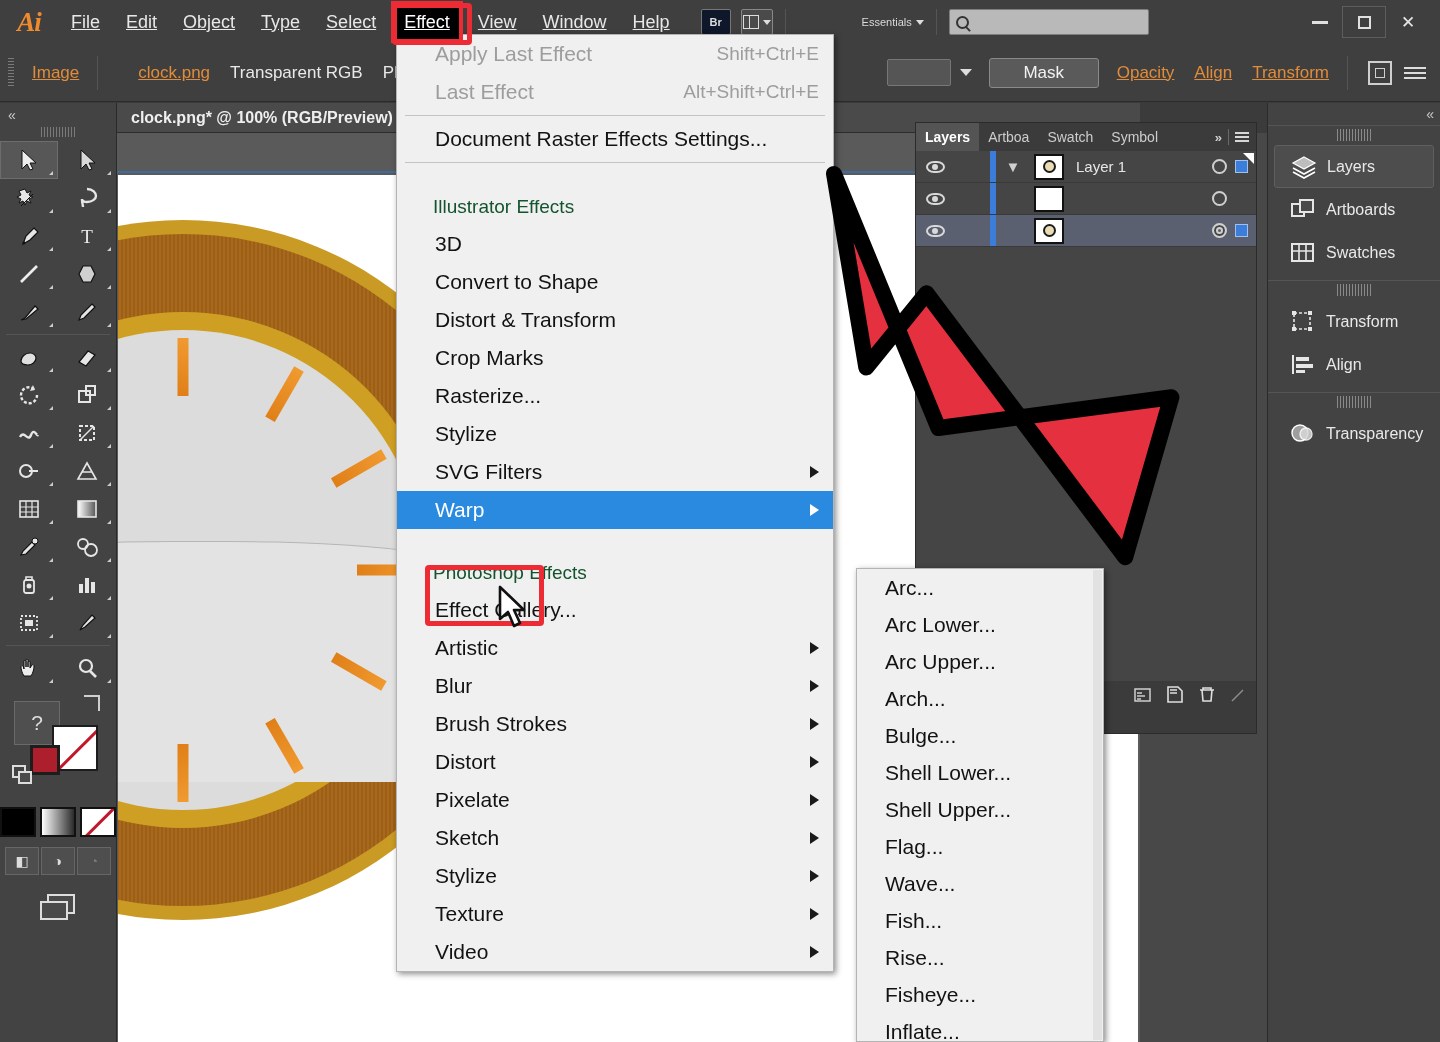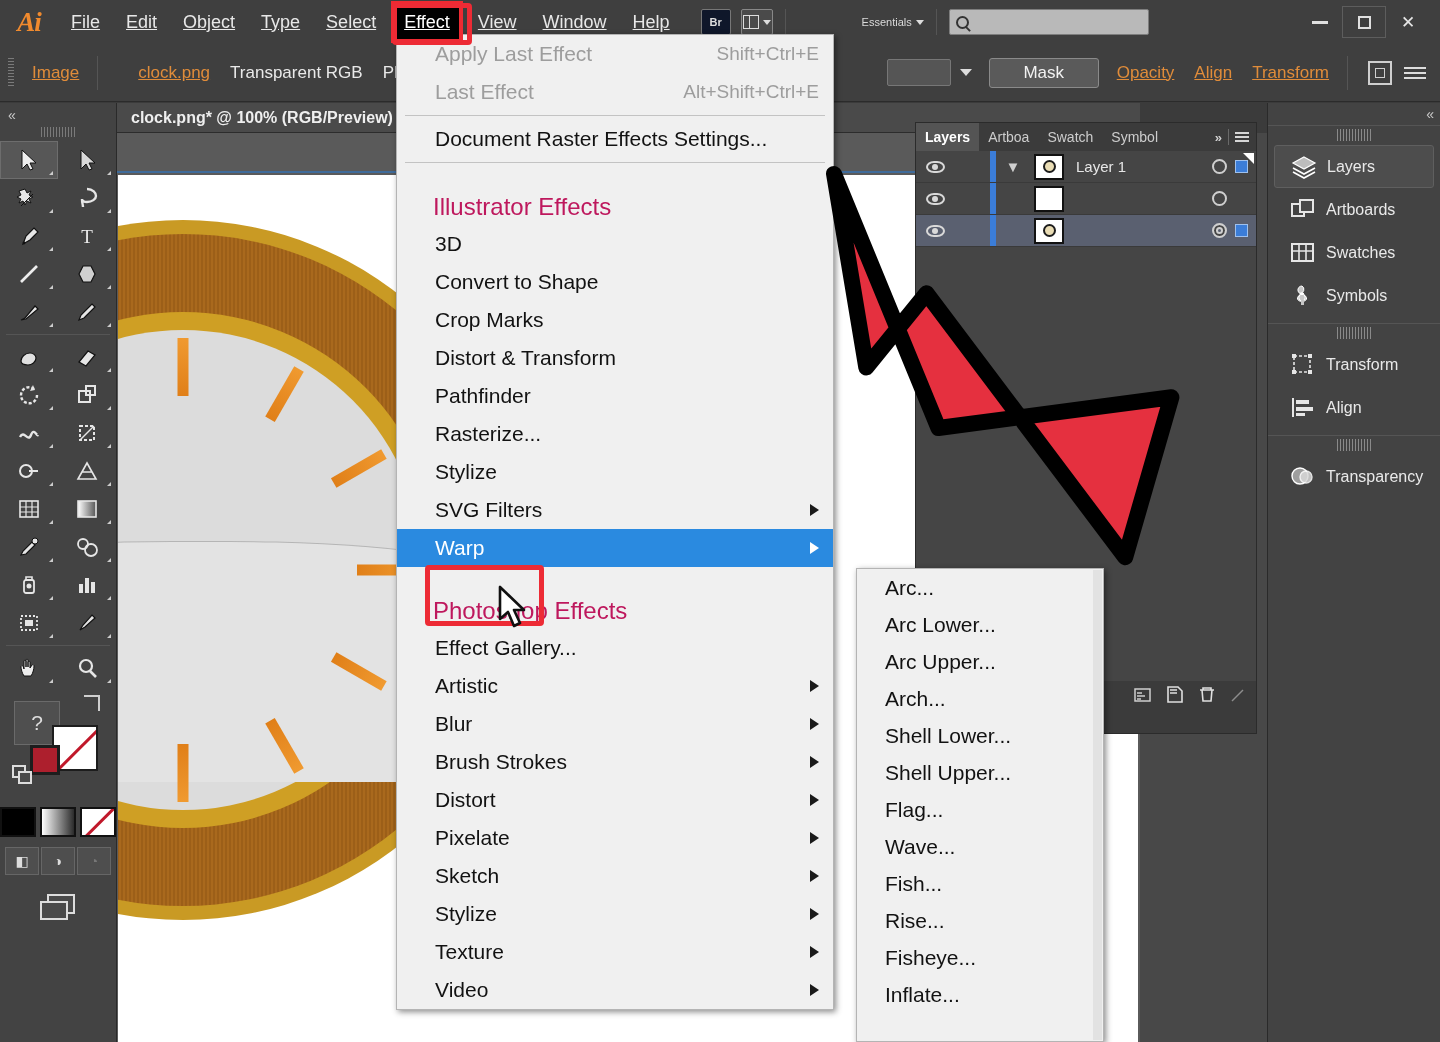--- a/index.html
+++ b/index.html
@@ -268,21 +268,21 @@
     position: absolute; background: #f0f0f0; border: 1px solid #b4b4b4;
     box-shadow: 2px 2px 6px rgba(0,0,0,.45);
     z-index: 30;
   }
   #effect-menu { left: 396px; top: 34px; width: 438px; }
   .mrow {
     height: 38px; display: flex; align-items: center; padding: 0 14px 0 38px;
     font-size: 21px; color: #121212; position: relative;
   }
   .mrow.dim { color: #9d9d9d; }
-  .mrow.section { color: #be185d; font-size: 24px; padding-left: 36px; height: 36px; margin-top: 26px; }
+  .mrow.section { color: #14532d; font-size: 19px; padding-left: 36px; height: 36px; margin-top: 26px; }
   .mrow .accel { margin-left: auto; font-size: 19px; }
   .mrow .arrow {
     position: absolute; right: 14px; width: 0; height: 0;
     border-top: 6px solid transparent; border-bottom: 6px solid transparent;
     border-left: 9px solid #1a1a1a;
   }
   .mrow.highlight { background: #2a8ae0; color: #fff; }
   .mrow.highlight .arrow { border-left-color: #fff; }
   .msep { height: 1px; background: #c3c3c3; margin: 4px 8px; }
 
@@ -652,27 +652,20 @@
               <rect x="10" y="3" width="13" height="12" fill="#4a4a4a" stroke="#e6e6e6" stroke-width="2"></rect>
             </svg>
             <span>Artboards</span>
           </div>
           <div class="rd-item">
             <svg viewBox="0 0 26 26">
               <rect x="2" y="4" width="21" height="17" fill="none" stroke="#e6e6e6" stroke-width="2"></rect>
               <path d="M2 11h21M9 4v17M16 4v17" stroke="#e6e6e6" stroke-width="1.6"></path>
             </svg>
             <span>Swatches</span>
-          </div>
-          <div class="rd-item">
-            <svg viewBox="0 0 26 26">
-              <path d="M12 3a4 4 0 1 0 2 7.4 4 4 0 1 0 2.6 5.6 4 4 0 1 0-9.2 0A4 4 0 1 0 10 10.4 4 4 0 0 0 12 3z" fill="#c6c6c6" stroke="#fff" stroke-width="1"></path>
-              <path d="M11 17h3v5h-3z" fill="#c6c6c6"></path>
-            </svg>
-            <span>Symbols</span>
           </div>
         </div>
         <div class="rd-group">
           <div class="rd-grip"></div>
           <div class="rd-item">
             <svg viewBox="0 0 26 26">
               <rect x="4" y="4" width="16" height="16" fill="none" stroke="#e6e6e6" stroke-width="1.6" stroke-dasharray="3 2"></rect>
               <rect x="2" y="2" width="4" height="4" fill="#e6e6e6"></rect>
               <rect x="18" y="2" width="4" height="4" fill="#e6e6e6"></rect>
               <rect x="2" y="18" width="4" height="4" fill="#e6e6e6"></rect>
@@ -817,27 +810,24 @@
       </div>
       <div class="msep"></div>
       <div class="mrow section">Illustrator Effects</div>
       <div class="mrow">
         <span>3D</span>
       </div>
       <div class="mrow">
         <span>Convert to Shape</span>
       </div>
       <div class="mrow">
+        <span>Distort &amp; Transform</span>
+      </div>
+      <div class="mrow">
         <span>Crop Marks</span>
-      </div>
-      <div class="mrow">
-        <span>Distort &amp; Transform</span>
-      </div>
-      <div class="mrow">
-        <span>Pathfinder</span>
       </div>
       <div class="mrow">
         <span>Rasterize...</span>
       </div>
       <div class="mrow">
         <span>Stylize</span>
       </div>
       <div class="mrow">
         <span>SVG Filters</span>
         <span class="arrow"></span>
@@ -888,20 +878,21 @@
       </div>
     </div>
 
   <div class="menu-panel" id="warp-menu">
     <div class="wscroll"></div>
     <div id="warp-rows">
         <div class="wrow">Arc...</div>
         <div class="wrow">Arc Lower...</div>
         <div class="wrow">Arc Upper...</div>
         <div class="wrow">Arch...</div>
+        <div class="wrow">Bulge...</div>
         <div class="wrow">Shell Lower...</div>
         <div class="wrow">Shell Upper...</div>
         <div class="wrow">Flag...</div>
         <div class="wrow">Wave...</div>
         <div class="wrow">Fish...</div>
         <div class="wrow">Rise...</div>
         <div class="wrow">Fisheye...</div>
         <div class="wrow">Inflate...</div>
       </div>
   </div>

